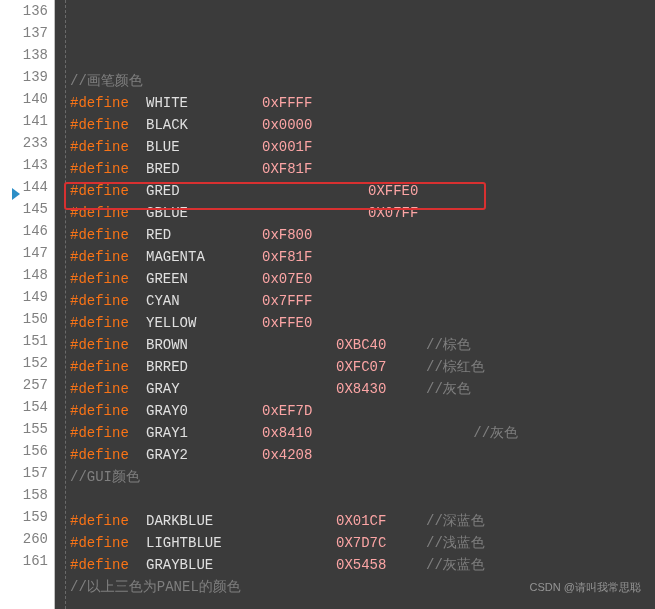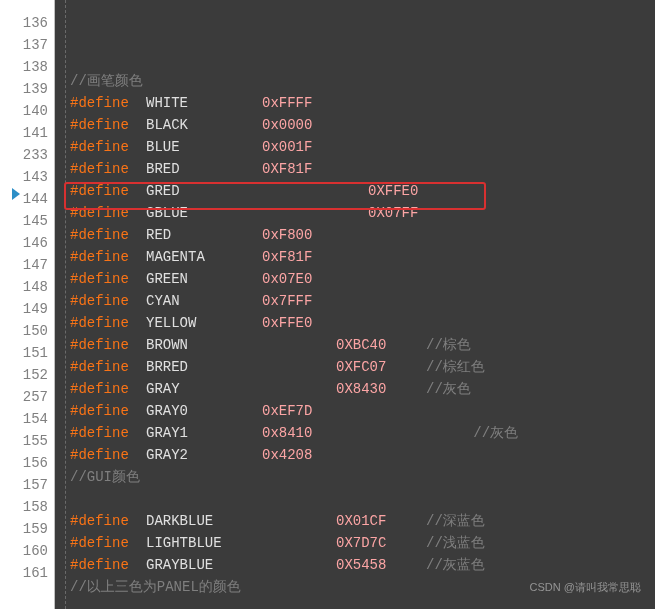--- a/index.html
+++ b/index.html
@@ -15,21 +15,21 @@
   }
   .editor {
     display: flex;
     width: 100%;
     height: 100%;
   }
   .gutter {
     background: #ffffff;
     color: #808080;
     text-align: right;
-    padding: 12px 6px;
+    padding: 0 6px;
     border-right: 1px solid #c0c0c0;
     user-select: none;
     width: 42px;
     flex-shrink: 0;
   }
   .gutter-line {
     height: 22px;
     line-height: 22px;
     font-size: 14px;
   }
@@ -118,21 +118,21 @@
       <div class="gutter-line">150</div>
       <div class="gutter-line">151</div>
       <div class="gutter-line">152</div>
       <div class="gutter-line">257</div>
       <div class="gutter-line">154</div>
       <div class="gutter-line">155</div>
       <div class="gutter-line">156</div>
       <div class="gutter-line">157</div>
       <div class="gutter-line">158</div>
       <div class="gutter-line">159</div>
-      <div class="gutter-line">160</div>
+      <div class="gutter-line">260</div>
       <div class="gutter-line">161</div>
     </div>
   <div class="margin"></div>
   <div class="code" id="code">
     <div class="highlight-box"></div>
   <div class="line"></div><div class="line"><span class="c-comment">//画笔颜色</span></div><div class="line"><span class="c-define seg w1">#define </span><span class="c-macro seg w2">WHITE</span><span class="c-hex">0xFFFF</span></div><div class="line"><span class="c-define seg w1">#define </span><span class="c-macro seg w2">BLACK</span><span class="c-hex">0x0000</span></div><div class="line"><span class="c-define seg w1">#define </span><span class="c-macro seg w2">BLUE</span><span class="c-hex">0x001F</span></div><div class="line"><span class="c-define seg w1">#define </span><span class="c-macro seg w2">BRED</span><span class="c-hex">0XF81F</span></div><div class="line"><span class="c-define seg w1">#define </span><span class="c-macro seg w2">GRED</span><span class="seg w4"></span><span class="c-hex">0XFFE0</span></div><div class="line"><span class="c-define seg w1">#define </span><span class="c-macro seg w2">GBLUE</span><span class="seg w4"></span><span class="c-hex">0X07FF</span></div><div class="line"><span class="c-define seg w1">#define </span><span class="c-macro seg w2">RED</span><span class="c-hex">0xF800</span></div><div class="line"><span class="c-define seg w1">#define </span><span class="c-macro seg w2">MAGENTA</span><span class="c-hex">0xF81F</span></div><div class="line"><span class="c-define seg w1">#define </span><span class="c-macro seg w2">GREEN</span><span class="c-hex">0x07E0</span></div><div class="line"><span class="c-define seg w1">#define </span><span class="c-macro seg w2">CYAN</span><span class="c-hex">0x7FFF</span></div><div class="line"><span class="c-define seg w1">#define </span><span class="c-macro seg w2">YELLOW</span><span class="c-hex">0xFFE0</span></div><div class="line"><span class="c-define seg w1">#define </span><span class="c-macro seg w2">BROWN</span><span class="seg w3"></span><span class="c-hex seg w5">0XBC40</span><span class="c-comment">//棕色</span></div><div class="line"><span class="c-define seg w1">#define </span><span class="c-macro seg w2">BRRED</span><span class="seg w3"></span><span class="c-hex seg w5">0XFC07</span><span class="c-comment">//棕红色</span></div><div class="line"><span class="c-define seg w1">#define </span><span class="c-macro seg w2">GRAY</span><span class="seg w3"></span><span class="c-hex seg w5">0X8430</span><span class="c-comment">//灰色</span></div><div class="line"><span class="c-define seg w1">#define </span><span class="c-macro seg w2">GRAY0</span><span class="c-hex">0xEF7D</span></div><div class="line"><span class="c-define seg w1">#define </span><span class="c-macro seg w2">GRAY1</span><span class="c-hex">0x8410      		</span><span class="c-comment">//灰色</span></div><div class="line"><span class="c-define seg w1">#define </span><span class="c-macro seg w2">GRAY2</span><span class="c-hex">0x4208</span></div><div class="line"><span class="c-comment">//GUI颜色</span></div><div class="line"></div><div class="line"><span class="c-define seg w1">#define </span><span class="c-macro seg w2">DARKBLUE</span><span class="seg w3"></span><span class="c-hex seg w5">0X01CF</span><span class="c-comment">//深蓝色</span></div><div class="line"><span class="c-define seg w1">#define </span><span class="c-macro seg w2">LIGHTBLUE</span><span class="seg w3"></span><span class="c-hex seg w5">0X7D7C</span><span class="c-comment">//浅蓝色</span></div><div class="line"><span class="c-define seg w1">#define </span><span class="c-macro seg w2">GRAYBLUE</span><span class="seg w3"></span><span class="c-hex seg w5">0X5458</span><span class="c-comment">//灰蓝色</span></div><div class="line"><span class="c-comment">//以上三色为PANEL的颜色</span></div><div class="line"></div></div>
 </div>
 
 <div class="watermark">CSDN @请叫我常思聪</div>
 

